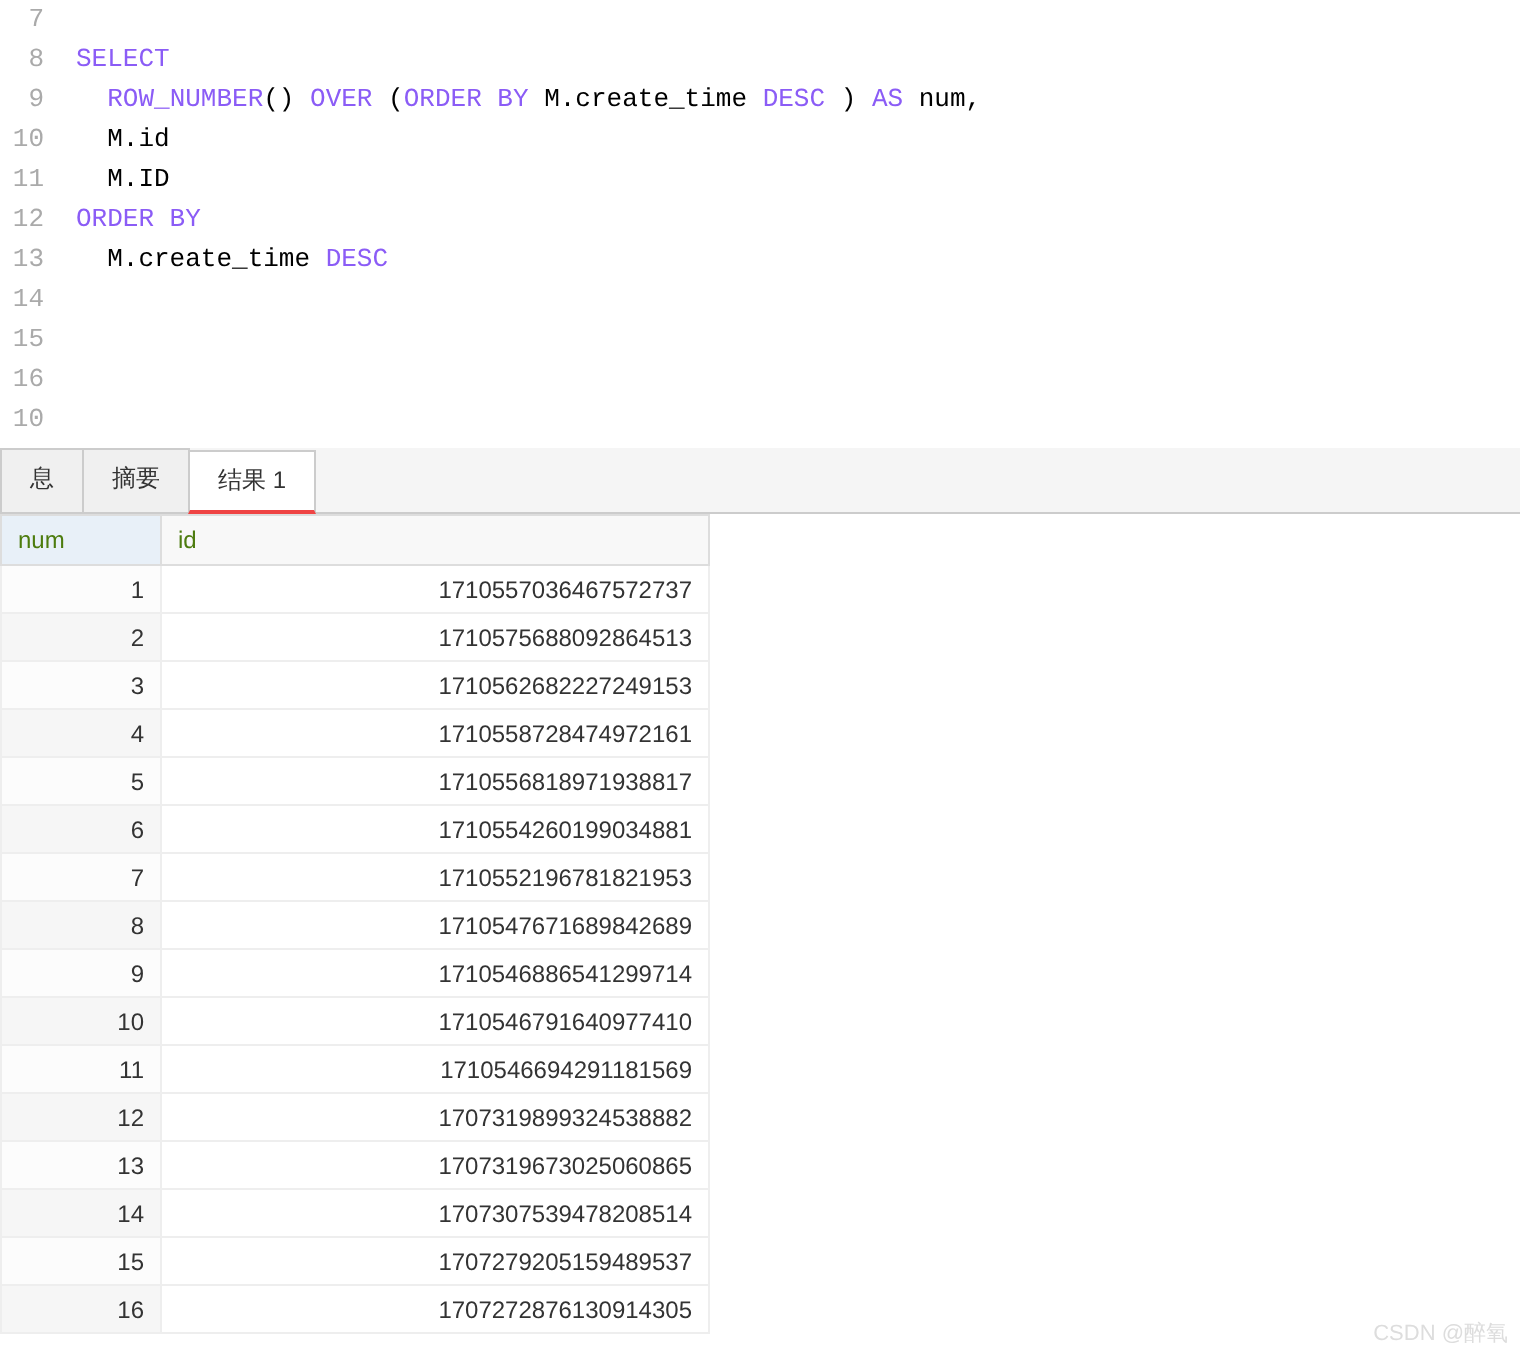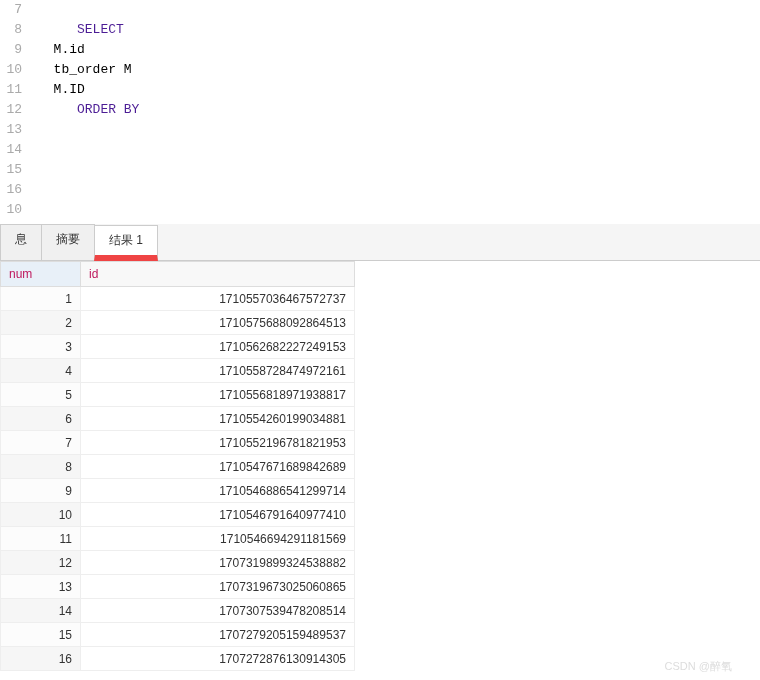--- a/index.html
+++ b/index.html
@@ -28,59 +28,59 @@
     }
     .code {
       flex: 1;
       padding-left: 8px;
     }
     .code-line {
       height: 20px;
       line-height: 20px;
       white-space: pre;
     }
-    .kw { color: #4c1d95; margin-left: 39px; }
+    .kw { color: #8b5cf6; }
     .tabs {
       display: flex;
       border-bottom: 1px solid #ccc;
       background: #f5f5f5;
       margin-top: 4px;
       font-family: 'Microsoft YaHei', Arial, sans-serif;
       font-size: 12px;
     }
     .tab {
       padding: 6px 14px;
       border: 1px solid #ccc;
       border-bottom: none;
       background: #f0f0f0;
       color: #333;
       margin-right: -1px;
       cursor: pointer;
     }
     .tab.active {
       background: #fff;
-      border-bottom: 6px solid #ef4444;
+      border-bottom: 2px solid #ef4444;
       position: relative;
       top: 1px;
     }
     .results {
       font-family: Arial, 'Microsoft YaHei', sans-serif;
       font-size: 12px;
     }
     .results table {
       border-collapse: collapse;
       width: 355px;
     }
     .results th {
       text-align: left;
       padding: 5px 8px;
       border: 1px solid #ddd;
       background: #f8f8f8;
       font-weight: normal;
-      color: #be185d;
+      color: #4d7c0f;
       height: 18px;
     }
     .results th.num-col {
       background: #e8f0f8;
       width: 80px;
     }
     .results td {
       padding: 4px 8px;
       border: 1px solid #eee;
       text-align: right;
@@ -90,21 +90,21 @@
     .results td.num-cell {
       width: 80px;
       background: #fcfcfc;
     }
     .results tr:nth-child(even) td.num-cell {
       background: #f6f6f6;
     }
     .watermark {
       position: absolute;
       bottom: 6px;
-      right: 28px;
+      right: 6px;
       color: #ddd;
       font-size: 11px;
       font-family: Arial, sans-serif;
     }
   </style>
 </head>
 <body>
 
 <div class="editor">
   <div class="gutter">
@@ -116,24 +116,25 @@
       <div>12</div>
       <div>13</div>
       <div>14</div>
       <div>15</div>
       <div>16</div>
       <div>10</div>
     </div>
   <div class="code">
       <div class="code-line"></div>
       <div class="code-line"><span class="kw">SELECT</span></div>
+      <div class="code-line"><span>  </span><span class="kw">ROW_NUMBER</span><span>() </span><span class="kw">OVER</span><span> (</span><span class="kw">ORDER BY</span><span> M.create_time </span><span class="kw">DESC</span><span> ) </span><span class="kw">AS</span><span> num,</span></div>
       <div class="code-line"><span>  M.id</span></div>
-      <div class="code-line"><span>  tb_order M</span></div>
       <div class="code-line"><span>  M.ID</span></div>
       <div class="code-line"><span class="kw">ORDER BY</span></div>
+      <div class="code-line"><span>  M.create_time </span><span class="kw">DESC</span></div>
       <div class="code-line"></div>
     </div>
 </div>
 
 <div class="tabs">
     <div class="tab">息</div>
     <div class="tab">摘要</div>
     <div class="tab active">结果 1</div>
   </div>
 

